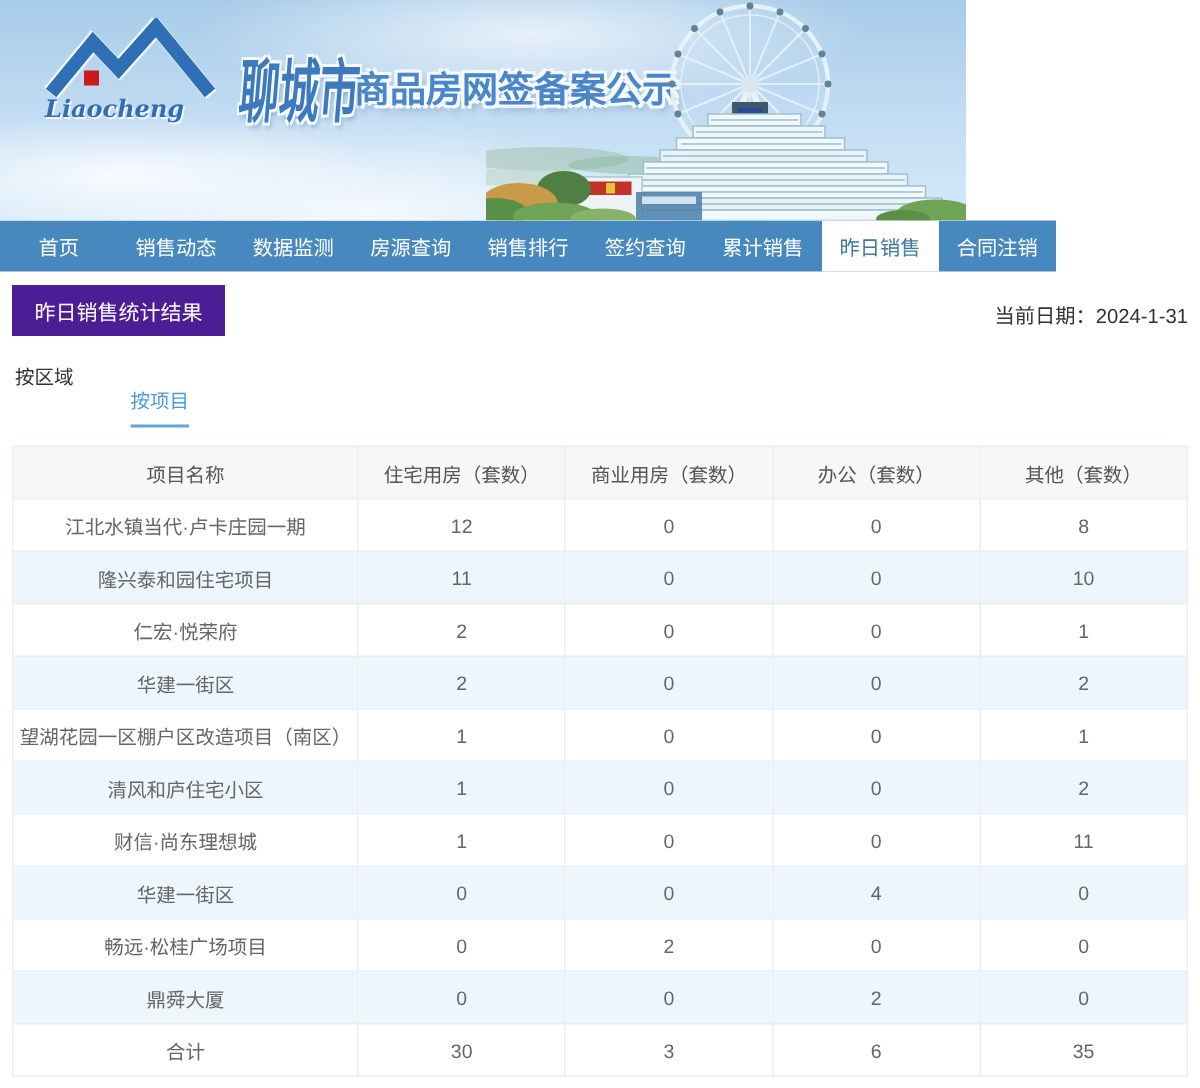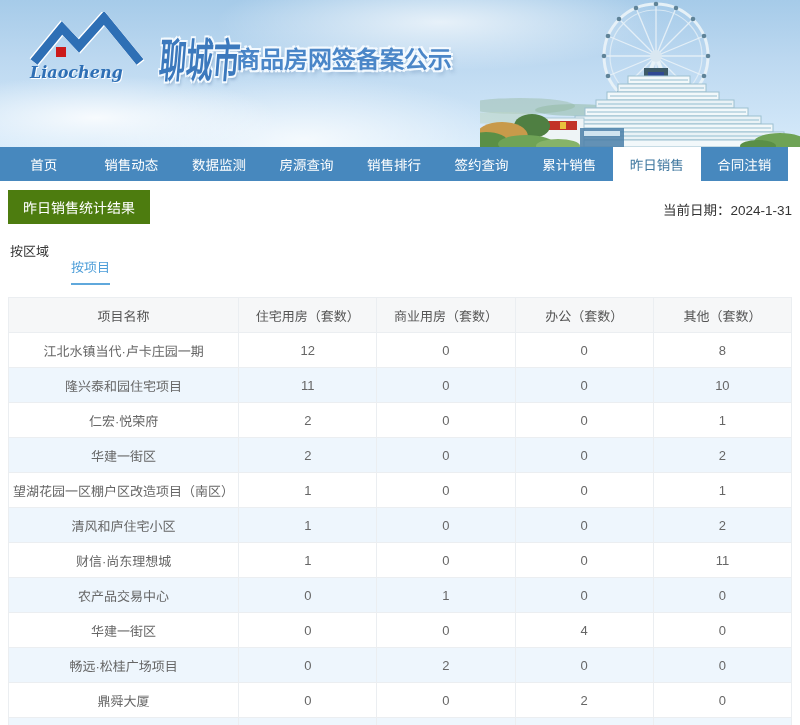--- a/index.html
+++ b/index.html
@@ -1,48 +1,48 @@
 <!DOCTYPE html>
 <html lang="zh-CN"><head>
 <meta charset="utf-8">
 <style>
   * { box-sizing: border-box; margin: 0; padding: 0; }
   html,body { width: 800px; height: 725px; overflow: hidden; background: #fff;
     font-family: "Liberation Sans", sans-serif; }
 
   
-  .header { position: relative; width: 800px; height: 147px; overflow: hidden;
+  .header { position: relative; width: 644px; height: 147px; overflow: hidden;
     background:
       radial-gradient(ellipse 260px 60px at 12% 80%, rgba(255,255,255,.85), rgba(255,255,255,0) 70%),
       radial-gradient(ellipse 320px 70px at 55% 15%, rgba(255,255,255,.7), rgba(255,255,255,0) 70%),
       radial-gradient(ellipse 300px 90px at 38% 95%, rgba(255,255,255,.75), rgba(255,255,255,0) 70%),
       linear-gradient(180deg, #a6cbe9 0%, #bcd8f0 40%, #d6eafa 100%); }
   .logo { position: absolute; left: 28px; top: 12px; }
   .brand-line { position: absolute; left: 160px; top: 24px; display: flex; align-items: center; white-space: nowrap; }
   .brand-script { display: inline-block; font-family: "DejaVu Serif", serif; font-weight: bold;
     font-size: 46px; color: #3c79bd; transform: scale(.58,1) skewX(-8deg); transform-origin: left center;
     text-shadow: -2px -2px 0 #f4faff, 2px -2px 0 #f4faff, -2px 2px 0 #f4faff, 2px 2px 0 #f4faff, 3px 4px 4px rgba(60,100,150,.35); }
   .brand-title { display: inline-block; margin-left: -62px; font-size: 24px; font-weight: 800; color: #4a86c8;
     letter-spacing: 0px;
     text-shadow: -2px -2px 0 #f4faff, 2px -2px 0 #f4faff, -2px 2px 0 #f4faff, 2px 2px 0 #f4faff, 3px 4px 4px rgba(60,100,150,.35); }
   .city-art { position: absolute; right: 0; top: 0; }
 
   
-  .navbar { display: flex; width: 788px; height: 34px; background: #4788be; }
+  .navbar { display: flex; width: 704px; height: 34px; background: #4788be; }
   .nav-item { flex: 1 1 0; display: flex; align-items: center; justify-content: center;
     color: #fff; font-size: 13.5px; cursor: pointer; }
   .nav-item.active { background: #ffffff; color: #40789f; }
 
   
   .content { padding: 0 8px; }
   .page-head { margin-top: 9px; display: flex; justify-content: space-between; align-items: flex-start; }
-  .page-title { background: #4d7c0f; color: #fff; font-size: 14px; padding: 7px 15px; }
+  .page-title { background: #4c1d95; color: #fff; font-size: 14px; padding: 7px 15px; }
   .current-date { font-size: 13.5px; color: #333; padding-top: 9px; }
 
-  .subtabs { margin-top: 17px; display: flex; gap: 22px; padding-left: 2px; }
+  .subtabs { margin-top: 17px; display: flex; gap: 38px; padding-left: 2px; }
   .sub-tab { font-size: 13px; color: #333; padding-bottom: 7px; cursor: pointer; }
   .sub-tab.active { color: #4a9cd8; border-bottom: 2px solid #5fa8dc; margin-top: 16px; }
 
   
   table { width: 100%; margin-top: 12px; border-collapse: collapse; table-layout: fixed; }
   th, td { border: 1px solid #ebeef1; height: 35px; text-align: center; font-weight: normal;
     overflow: hidden; white-space: nowrap; }
   th { background: #f6f7f8; color: #555; font-size: 13px; }
   td { color: #666; font-size: 13px; }
   tbody tr:nth-child(even) { background: #eef6fd; }
@@ -231,27 +231,20 @@
           <td>2</td>
         </tr>
         <tr>
           <td>财信·尚东理想城</td>
           <td>1</td>
           <td>0</td>
           <td>0</td>
           <td>11</td>
         </tr>
         <tr>
-          <td>农产品交易中心</td>
-          <td>0</td>
-          <td>1</td>
-          <td>0</td>
-          <td>0</td>
-        </tr>
-        <tr>
           <td>华建一街区</td>
           <td>0</td>
           <td>0</td>
           <td>4</td>
           <td>0</td>
         </tr>
         <tr>
           <td>畅远·松桂广场项目</td>
           <td>0</td>
           <td>2</td>

